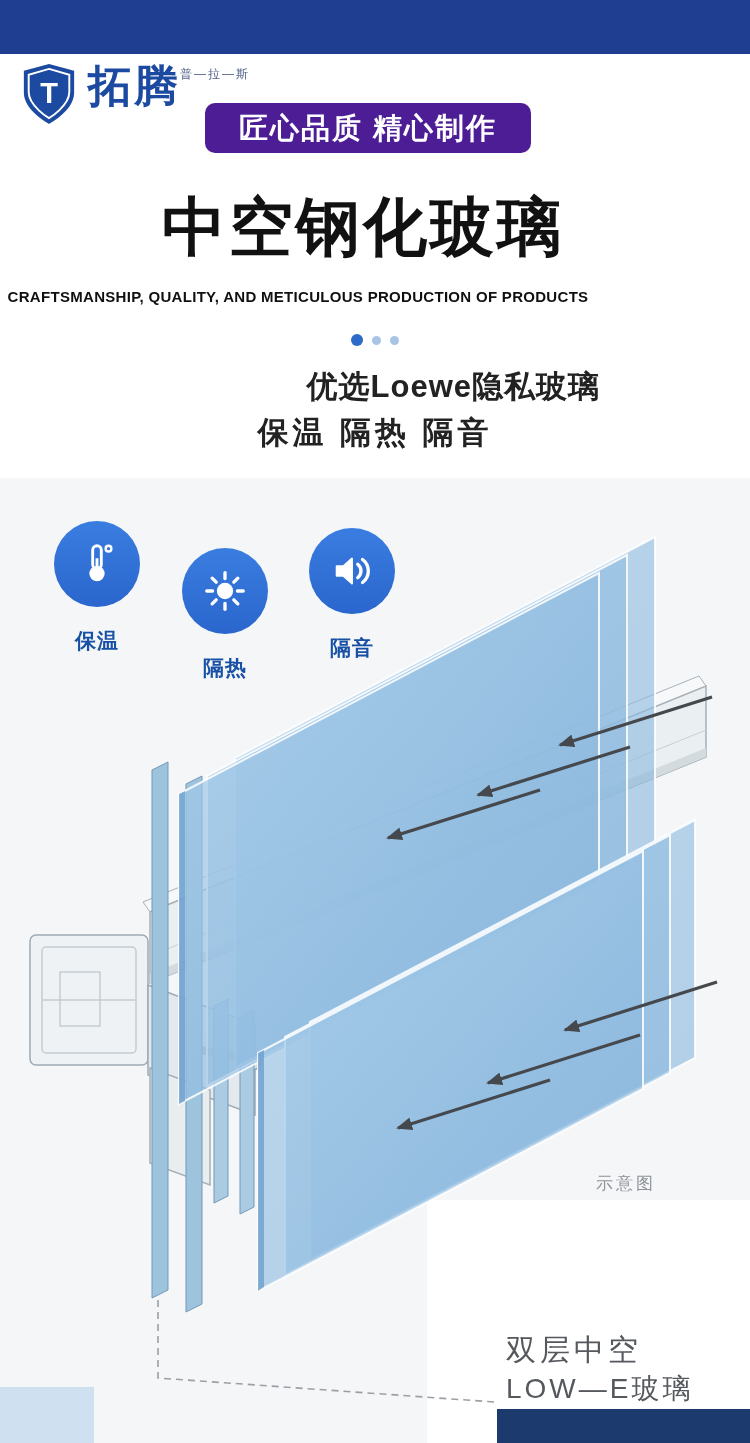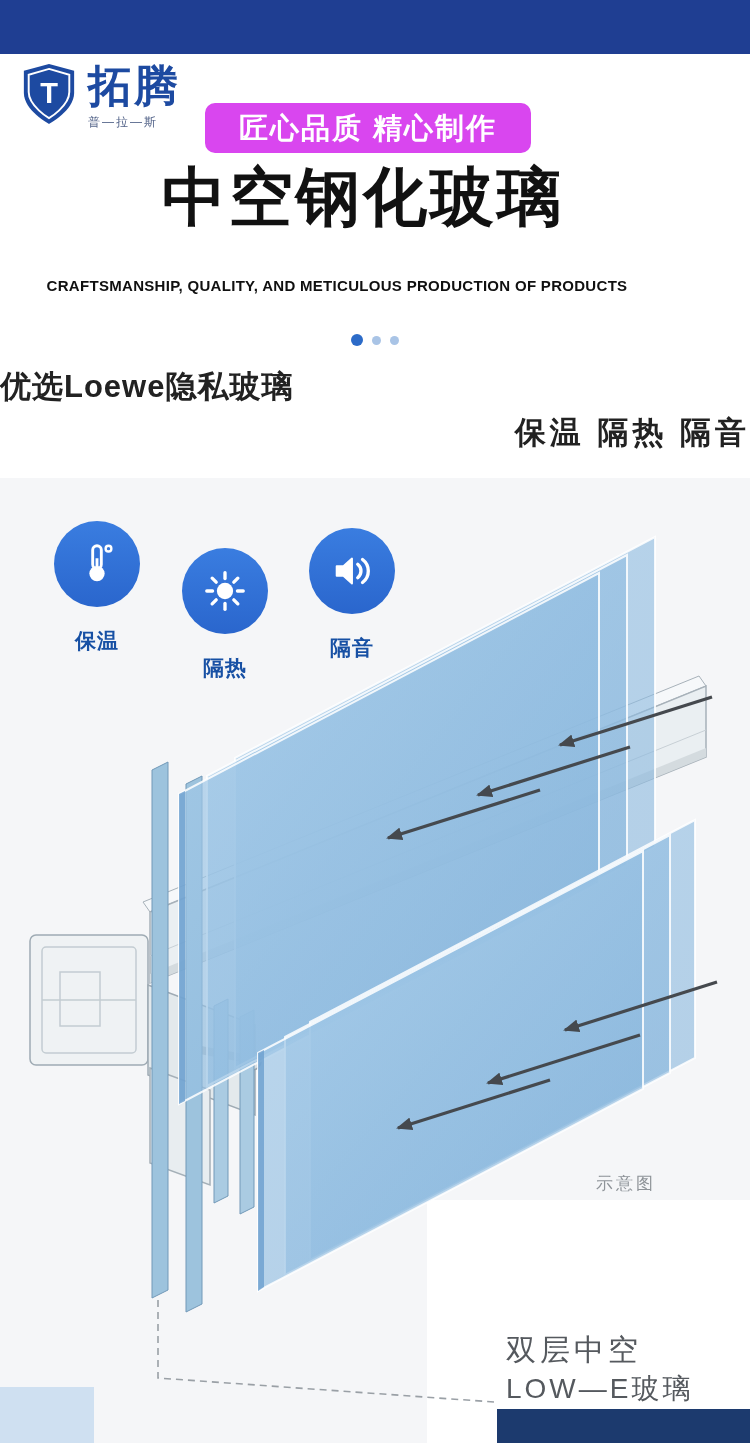--- a/index.html
+++ b/index.html
@@ -7,41 +7,41 @@
     position:relative;width:750px;height:1443px;margin:0 auto;
     background:#ffffff;overflow:hidden;
     font-family:"Liberation Sans","DejaVu Sans",sans-serif;
   }
   .abs{position:absolute;}
 
   .topbar{left:0;top:0;width:750px;height:54px;background:#1f3e92;}
 
   
   .logo{left:20px;top:62px;display:flex;align-items:flex-start;gap:10px;}
-  .logo-text{display:flex;flex-direction:column;}
+  .logo-text{display:flex;}
   .logo-name{font-size:44px;font-weight:800;color:#1d4aa1;line-height:1.1;letter-spacing:2px;}
   .logo-sub{font-size:12px;color:#56668b;letter-spacing:2px;margin-top:4px;}
 
   .badge{
     left:205px;top:103px;height:50px;line-height:50px;
-    padding:0 34px;background:#d946ef;border-radius:10px;
+    padding:0 34px;background:#4c1d95;border-radius:10px;
     color:#ffffff;font-size:29px;font-weight:600;letter-spacing:2px;white-space:nowrap;
   }
 
-  .title{left:0;top:154px;width:726px;text-align:center;
+  .title{left:0;top:184px;width:726px;text-align:center;
     font-size:64px;font-weight:800;color:#111111;letter-spacing:3px;}
-  .subtitle{left:0;top:277px;width:596px;text-align:center;
-    font-size:15px;font-weight:700;color:#101010;letter-spacing:.3px;padding-left:39px;}
+  .subtitle{left:0;top:288px;width:596px;text-align:center;
+    font-size:15px;font-weight:700;color:#101010;letter-spacing:.3px;}
 
   .dots{left:0;top:334px;width:750px;display:flex;justify-content:center;align-items:center;gap:9px;}
   .dot{width:9px;height:9px;border-radius:50%;background:#a9c4e6;}
   .dot.active{width:12px;height:12px;background:#2c6bc8;}
 
-  .intro1{left:0;top:366px;width:600px;text-align:left;font-size:31px;font-weight:600;color:#222;letter-spacing:1px;}
-  .intro2{left:0;top:412px;width:750px;text-align:right;font-size:31px;font-weight:600;color:#222;letter-spacing:4px;}
+  .intro1{left:0;top:366px;width:600px;text-align:right;font-size:31px;font-weight:600;color:#222;letter-spacing:1px;}
+  .intro2{left:0;top:412px;width:750px;text-align:center;font-size:31px;font-weight:600;color:#222;letter-spacing:4px;}
 
   .graybg{left:0;top:478px;width:750px;height:965px;background:#f5f6f8;}
   .whitepanel{left:427px;top:1200px;width:323px;height:243px;background:#ffffff;}
 
   .feature{width:90px;text-align:center;}
   .fcircle{width:86px;height:86px;border-radius:50%;margin:0 auto;
     background:linear-gradient(180deg,#3a7de0,#2a66cd);
     display:flex;align-items:center;justify-content:center;}
   .flabel{margin-top:20px;font-size:21px;font-weight:700;color:#1750a4;letter-spacing:1px;}
   .f1{left:52px;top:521px;} .f2{left:180px;top:548px;} .f3{left:307px;top:528px;}

